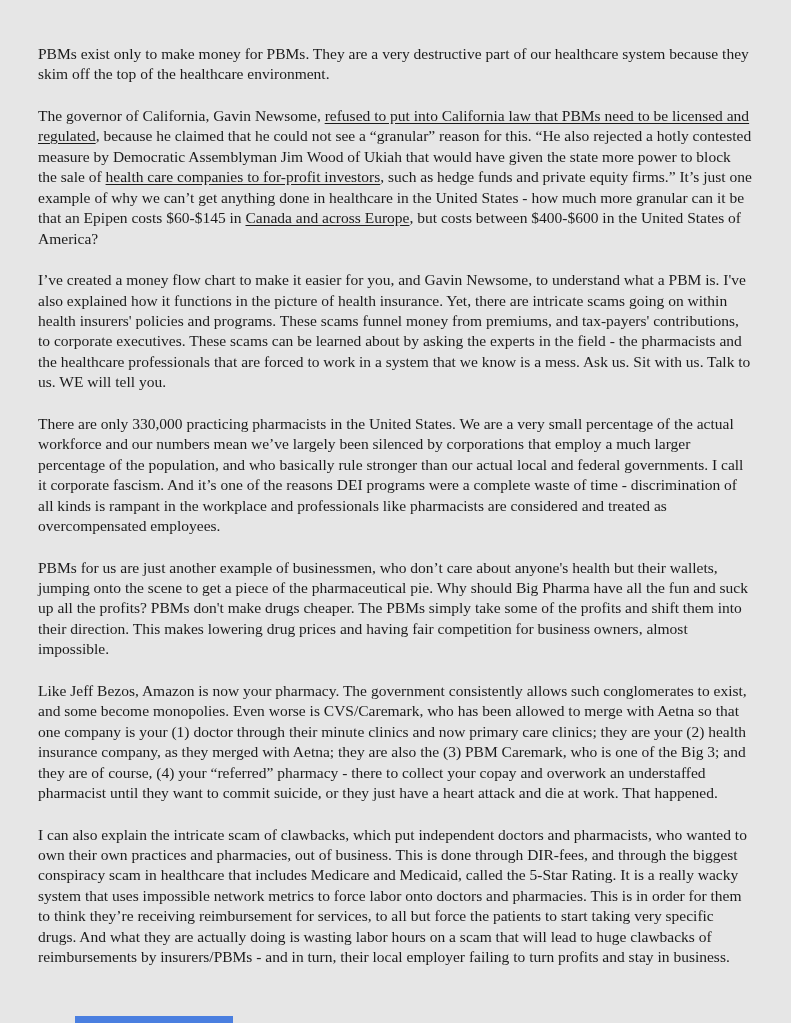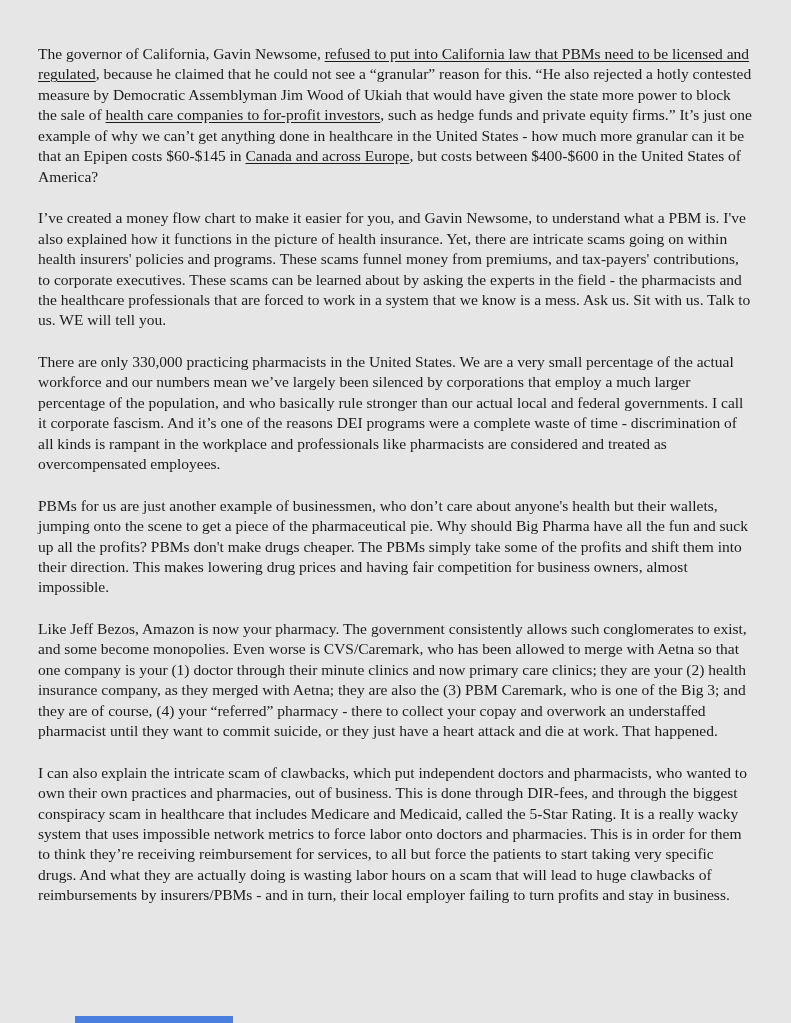--- a/index.html
+++ b/index.html
@@ -38,20 +38,21 @@
     bottom: 0;
     width: 158px;
     height: 7px;
     background: #4a7fe0;
   }
 </style>
 </head>
 <body style="background: rgb(230, 230, 230);">
 
 <main class="doc" style="color: rgb(27, 27, 27);">
+    <p><span>PBMs exist only to make money for PBMs. They are a very destructive part of our healthcare system because they skim off the top of the healthcare environment.</span></p>
     <p><span>The governor of California, Gavin Newsome, </span><a class="doc-link" style="color: rgb(27, 27, 27);">refused to put into California law that PBMs need to be licensed and regulated</a><span>, because he claimed that he could not see a “granular” reason for this. “He also rejected a hotly contested measure by Democratic Assemblyman Jim Wood of Ukiah that would have given the state more power to block the sale of </span><a class="doc-link" style="color: rgb(27, 27, 27);">health care companies to for-profit investors</a><span>, such as hedge funds and private equity firms.” It’s just one example of why we can’t get anything done in healthcare in the United States - how much more granular can it be that an Epipen costs $60-$145 in </span><a class="doc-link" style="color: rgb(27, 27, 27);">Canada and across Europe</a><span>, but costs between $400-$600 in the United States of America?</span></p>
     <p><span>I’ve created a money flow chart to make it easier for you, and Gavin Newsome, to understand what a PBM is. I've also explained how it functions in the picture of health insurance. Yet, there are intricate scams going on within health insurers' policies and programs. These scams funnel money from premiums, and tax-payers' contributions, to corporate executives. These scams can be learned about by asking the experts in the field - the pharmacists and the healthcare professionals that are forced to work in a system that we know is a mess. Ask us. Sit with us. Talk to us. WE will tell you.</span></p>
     <p><span>There are only 330,000 practicing pharmacists in the United States. We are a very small percentage of the actual workforce and our numbers mean we’ve largely been silenced by corporations that employ a much larger percentage of the population, and who basically rule stronger than our actual local and federal governments. I call it corporate fascism. And it’s one of the reasons DEI programs were a complete waste of time - discrimination of all kinds is rampant in the workplace and professionals like pharmacists are considered and treated as overcompensated employees.</span></p>
     <p><span>PBMs for us are just another example of businessmen, who don’t care about anyone's health but their wallets, jumping onto the scene to get a piece of the pharmaceutical pie. Why should Big Pharma have all the fun and suck up all the profits? PBMs don't make drugs cheaper. The PBMs simply take some of the profits and shift them into their direction. This makes lowering drug prices and having fair competition for business owners, almost impossible.</span></p>
     <p><span>Like Jeff Bezos, Amazon is now your pharmacy. The government consistently allows such conglomerates to exist, and some become monopolies. Even worse is CVS/Caremark, who has been allowed to merge with Aetna so that one company is your (1) doctor through their minute clinics and now primary care clinics; they are your (2) health insurance company, as they merged with Aetna; they are also the (3) PBM Caremark, who is one of the Big 3; and they are of course, (4) your “referred” pharmacy - there to collect your copay and overwork an understaffed pharmacist until they want to commit suicide, or they just have a heart attack and die at work. That happened.</span></p>
     <p><span>I can also explain the intricate scam of clawbacks, which put independent doctors and pharmacists, who wanted to own their own practices and pharmacies, out of business. This is done through DIR-fees, and through the biggest conspiracy scam in healthcare that includes Medicare and Medicaid, called the 5-Star Rating. It is a really wacky system that uses impossible network metrics to force labor onto doctors and pharmacies. This is in order for them to think they’re receiving reimbursement for services, to all but force the patients to start taking very specific drugs. And what they are actually doing is wasting labor hours on a scam that will lead to huge clawbacks of reimbursements by insurers/PBMs - and in turn, their local employer failing to turn profits and stay in business.</span></p>
   </main>
 
 <div class="partial-bar" style="background: rgb(74, 127, 224);"></div>
 

